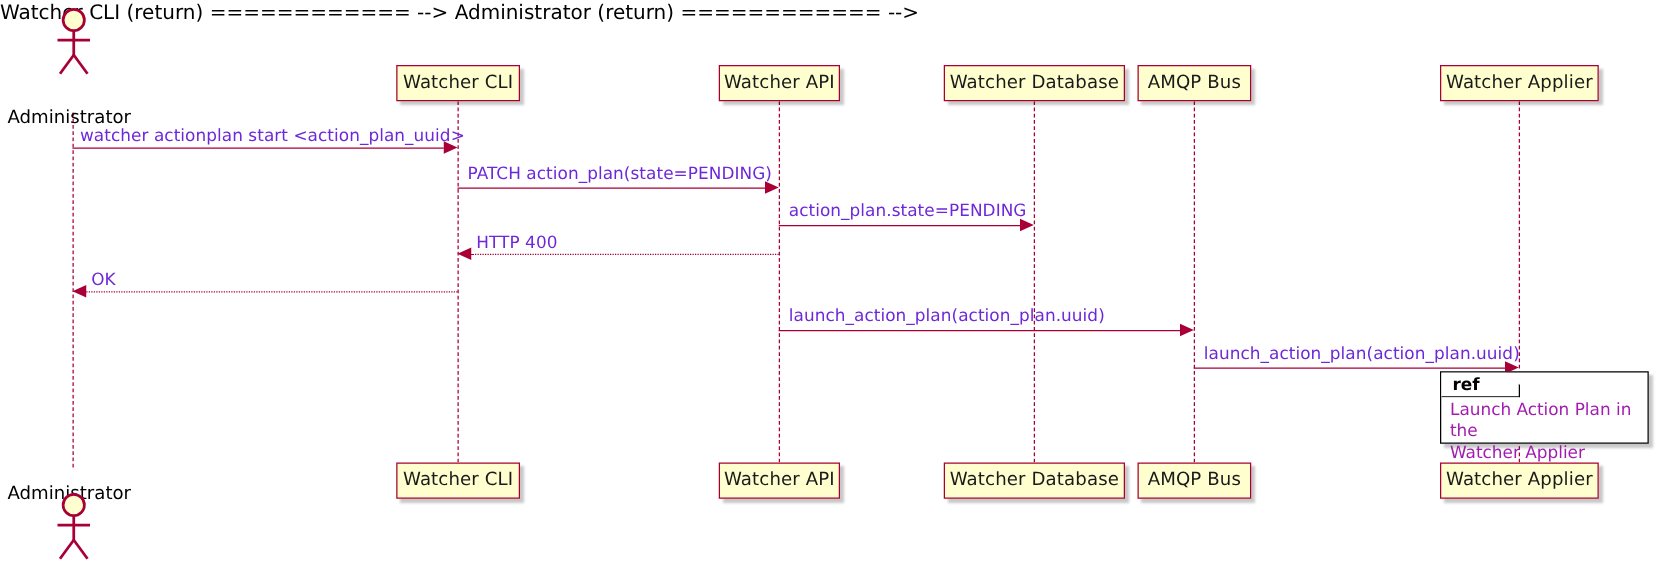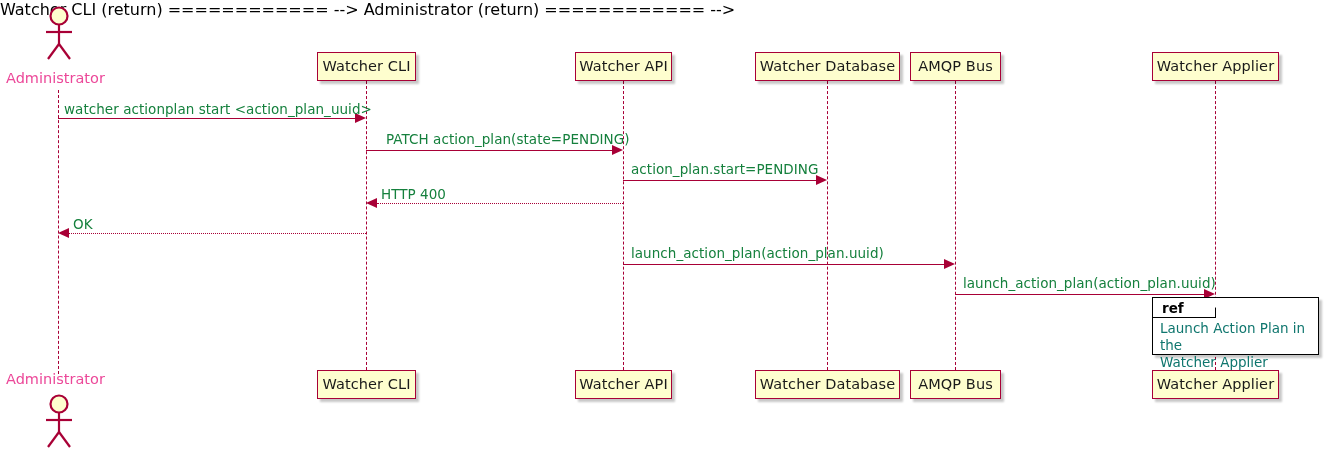--- a/index.html
+++ b/index.html
@@ -42,22 +42,23 @@
   }
   
   .actor {
     position: absolute;
     width: 44px;
     height: 56px;
   }
   .actor-label {
     position: absolute;
     font-size: 14.5px;
-    color: #ec4899;
+    color: #000000;
     white-space: nowrap;
+    margin-top: 16px;
   }
   
   .msg-line {
     position: absolute;
     height: 0;
     border-top: 1.7px solid #A80036;
   }
   .msg-line.dotted {
     border-top: 1.7px dotted #A80036;
   }
@@ -72,21 +73,21 @@
     border-left: 11px solid #A80036;
   }
   .arrowhead.left {
     border-top: 5.5px solid transparent;
     border-bottom: 5.5px solid transparent;
     border-right: 11px solid #A80036;
   }
   .msg-label {
     position: absolute;
     font-size: 13.5px;
-    color: #15803d;
+    color: #6d28d9;
     white-space: nowrap;
     letter-spacing: 0.05px;
   }
   
   .ref-box {
     position: absolute;
     background: #FFFFFF;
     border: 1.7px solid #000000;
     box-shadow: 3px 3px 2px rgba(0,0,0,0.22);
     box-sizing: border-box;
@@ -112,21 +113,21 @@
   .ref-tab span {
     font-size: 13.5px;
     font-weight: bold;
     color: #000000;
   }
   .ref-body {
     position: absolute;
     left: 7px;
     top: 22px;
     font-size: 13.5px;
-    color: #0f766e;
+    color: #a21caf;
     line-height: 17px;
     width: 162px;
   }
 </style>
 </head>
 <body>
 
 <div id="canvas">
 
   
@@ -169,26 +170,26 @@
   </div>
 
   
   <div class="msg-line" style="left:58px; top:118px; width:297px;"></div>
   <div class="arrowhead right" style="left:355px; top:112.5px;"></div>
   <div class="msg-label" style="left:64px; top:101px;">watcher actionplan start &lt;action_plan_uuid&gt;</div>
 
   
   <div class="msg-line" style="left:366px; top:150px; width:246px;"></div>
   <div class="arrowhead right" style="left:612px; top:144.5px;"></div>
-  <div class="msg-label" style="left:386px; top:131px;">PATCH action_plan(state=PENDING)</div>
+  <div class="msg-label" style="left:374px; top:131px;">PATCH action_plan(state=PENDING)</div>
 
   
   <div class="msg-line" style="left:623px; top:180px; width:193px;"></div>
   <div class="arrowhead right" style="left:816px; top:174.5px;"></div>
-  <div class="msg-label" style="left:631px; top:161px;">action_plan.start=PENDING</div>
+  <div class="msg-label" style="left:631px; top:161px;">action_plan.state=PENDING</div>
 
    Watcher CLI (return) ============ --&gt;
   <div class="msg-line dotted" style="left:377px; top:203px; width:246px;"></div>
   <div class="arrowhead left" style="left:366px; top:197.5px;"></div>
   <div class="msg-label" style="left:381px; top:186px;">HTTP 400</div>
 
    Administrator (return) ============ --&gt;
   <div class="msg-line dotted" style="left:69px; top:233px; width:297px;"></div>
   <div class="arrowhead left" style="left:58px; top:227.5px;"></div>
   <div class="msg-label" style="left:73px; top:216px;text-align:center;">OK</div>

